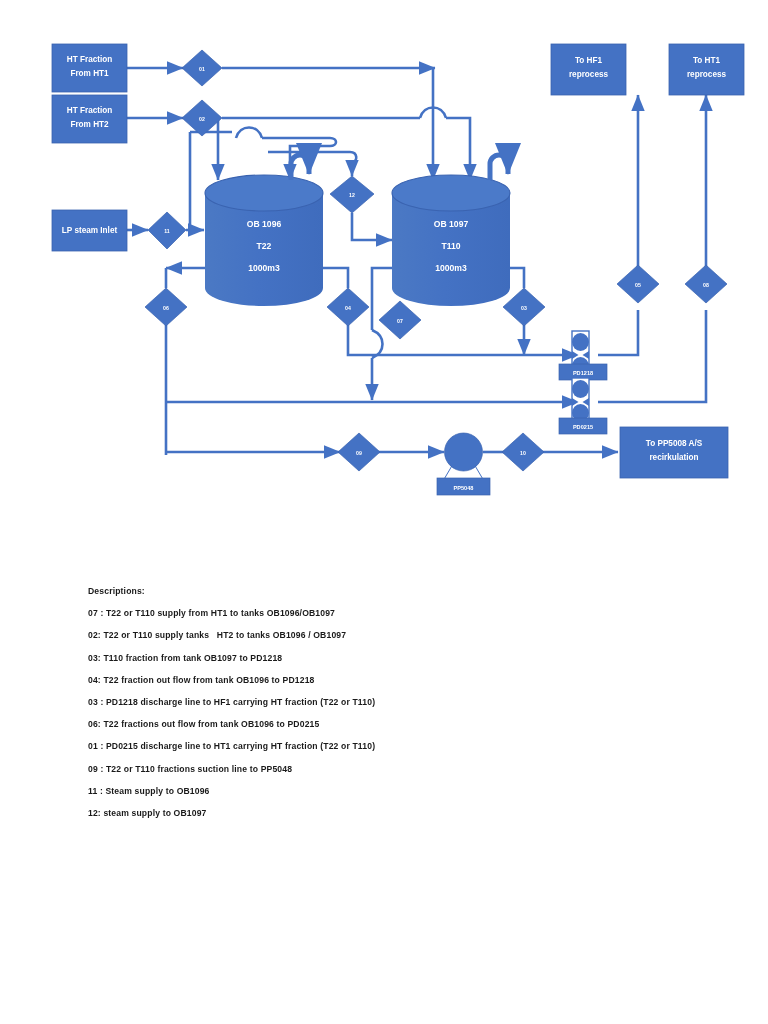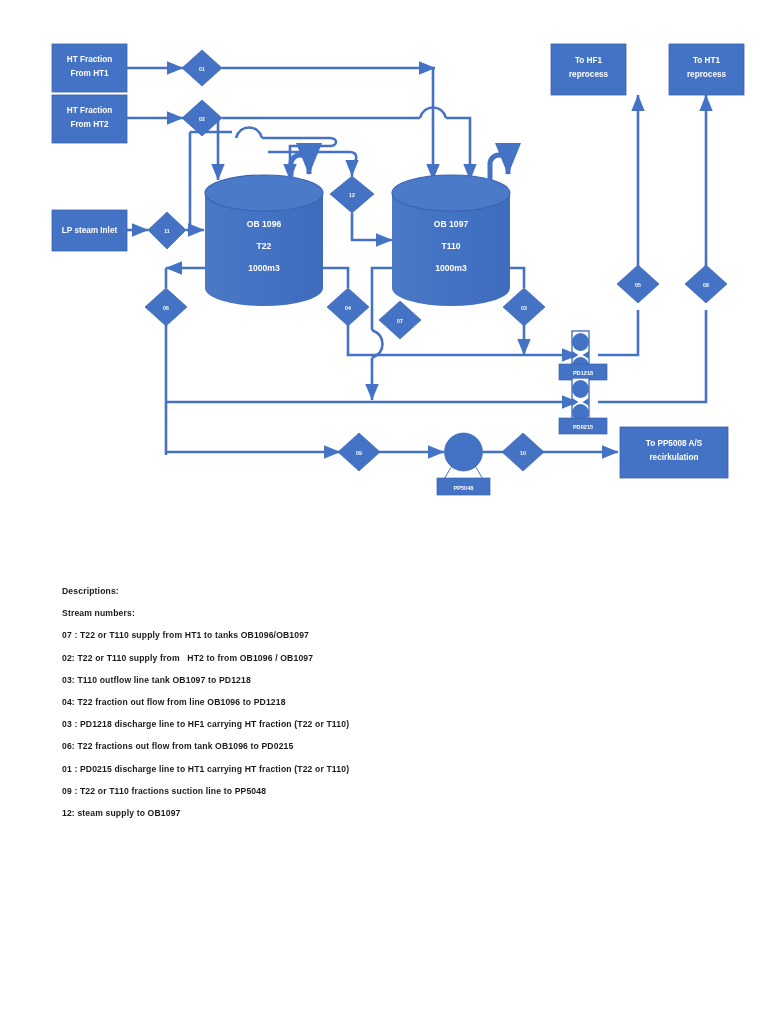--- a/index.html
+++ b/index.html
@@ -36,20 +36,21 @@
   }
   .desc-line {
     font-family: "Liberation Sans", sans-serif;
     font-size: 8.6px;
     font-weight: bold;
     color: #1a1a1a;
     letter-spacing: 0.15px;
     line-height: 11px;
     margin-bottom: 11.2px;
     white-space: pre;
+    margin-left: 26px;
   }
   svg text {
     font-family: "Liberation Sans", sans-serif;
     font-weight: bold;
     fill: #ffffff;
   }
   .box-label { font-size: 8.2px; }
   .tank-label { font-size: 8.6px; }
   .diamond-label { font-size: 5.2px; }
   .pump-label { font-size: 5.6px; }
@@ -257,25 +258,25 @@
       <line x1="474" y1="464" x2="484" y2="481" stroke="#4472C4" stroke-width="1"></line>
       <ellipse cx="463.5" cy="452" rx="19" ry="19" fill="#4472C4" stroke="#3A63B0" stroke-width="0.7"></ellipse>
       <rect x="437" y="478" width="53" height="17" fill="#4472C4" stroke="#3A63B0" stroke-width="0.7"></rect>
       <text class="pump-label" x="463.5" y="489.5" text-anchor="middle">PP5048</text>
     </g>
 
   </svg>
 
   <div class="desc-block">
     <div class="desc-line">Descriptions:</div>
-    <div class="desc-line">Stream numbers:</div>
     <div class="desc-line">07 : T22 or T110 supply from HT1 to tanks OB1096/OB1097</div>
-    <div class="desc-line">02: T22 or T110 supply from   HT2 to from OB1096 / OB1097</div>
-    <div class="desc-line">03: T110 outflow line tank OB1097 to PD1218</div>
-    <div class="desc-line">04: T22 fraction out flow from line OB1096 to PD1218</div>
+    <div class="desc-line">02: T22 or T110 supply tanks   HT2 to tanks OB1096 / OB1097</div>
+    <div class="desc-line">03: T110 fraction from tank OB1097 to PD1218</div>
+    <div class="desc-line">04: T22 fraction out flow from tank OB1096 to PD1218</div>
     <div class="desc-line">03 : PD1218 discharge line to HF1 carrying HT fraction (T22 or T110)</div>
     <div class="desc-line">06: T22 fractions out flow from tank OB1096 to PD0215</div>
     <div class="desc-line">01 : PD0215 discharge line to HT1 carrying HT fraction (T22 or T110)</div>
     <div class="desc-line">09 : T22 or T110 fractions suction line to PP5048</div>
+    <div class="desc-line">11 : Steam supply to OB1096</div>
     <div class="desc-line">12: steam supply to OB1097</div>
   </div>
 
 </div>
 
 </body></html>

